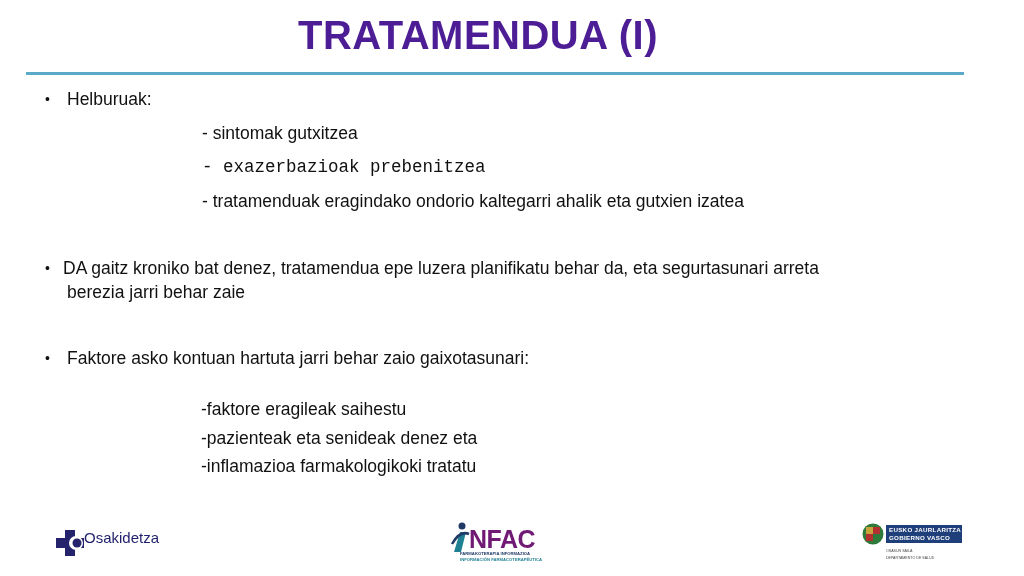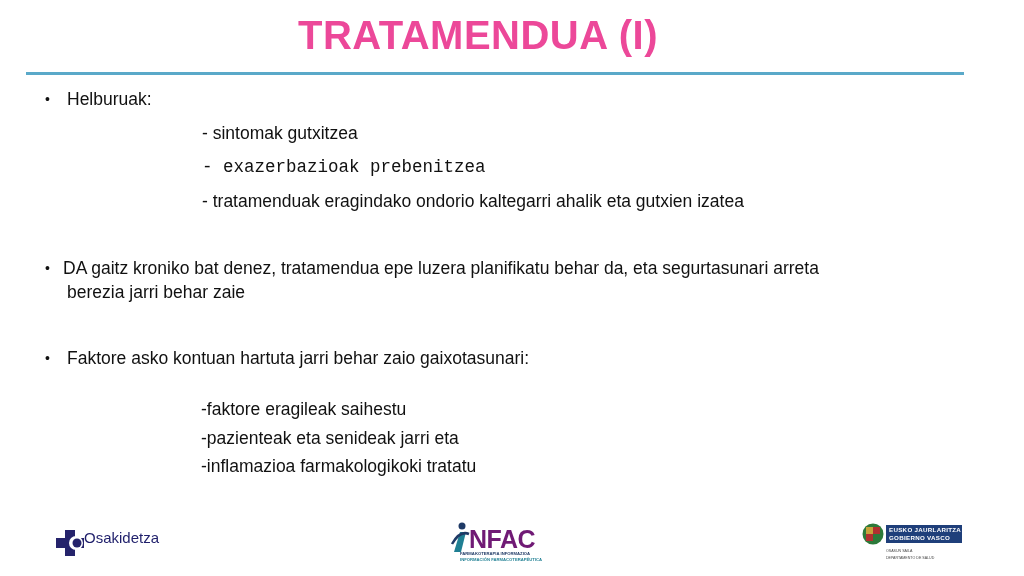--- a/index.html
+++ b/index.html
@@ -3,21 +3,21 @@
   <meta charset="utf-8">
   <style>
     html, body { margin:0; padding:0; }
     body {
       width:1024px; height:576px; overflow:hidden; background:#ffffff;
       position:relative; font-family:"Liberation Sans", "DejaVu Sans", sans-serif; color:#111;
     }
     .title {
       position:absolute; left:298px; top:12px; width:400px;
       font-family:"Liberation Sans", sans-serif; font-weight:bold;
-      font-size:40px; letter-spacing:0.5px; color:#ec4899; white-space:nowrap;
+      font-size:40px; letter-spacing:0.5px; color:#4c1d95; white-space:nowrap;
       line-height:46px;
     }
     .divider {
       position:absolute; left:26px; top:72px; width:938px; height:3px; background:#5aa9c9;
     }
     .txt { position:absolute; font-size:17.5px; line-height:22px; white-space:nowrap; color:#111; }
     .bullet { position:absolute; font-size:14px; line-height:22px; color:#111; }
     b { font-weight:normal; }
     .logo { position:absolute; }
     .osak-text { position:absolute; left:28px; top:2px; font-size:15px; font-weight:normal; color:#1f1f6b; }
@@ -39,21 +39,21 @@
 <span class="txt" style="left:202px; top:156px;font-family:Liberation Mono, monospace;">- exazerbazioak prebenitzea</span>
 <span class="txt" style="left:202px; top:190px;">- tratamenduak eragindako ondorio kaltegarri ahalik eta gutxien izatea</span>
 
 <span class="bullet" style="left:45px; top:257px;">•</span>
 <span class="txt" style="left:63px; top:257px;"><span>DA gaitz kroniko bat denez, </span><b>tratamendua epe luzera planifikatu behar da,</b><span> eta segurtasunari arreta</span></span>
 <span class="txt" style="left:67px; top:281px;">berezia jarri behar zaie</span>
 
 <span class="bullet" style="left:45px; top:347px;">•</span>
 <span class="txt" style="left:67px; top:347px;"><b>Faktore asko kontuan hartuta jarri behar zaio gaixotasunari:</b></span>
 <span class="txt" style="left:201px; top:398px;">-faktore eragileak saihestu</span>
-<span class="txt" style="left:201px; top:427px;">-pazienteak eta senideak jarri eta</span>
+<span class="txt" style="left:201px; top:427px;">-pazienteak eta senideak denez eta</span>
 <span class="txt" style="left:201px; top:455px;">-inflamazioa farmakologikoki tratatu</span>
 
 <div class="logo" style="left:56px; top:527px; width:100px; height:32px;">
   <svg width="30" height="32" viewBox="0 0 30 32" style="position:absolute;left:0;top:0;">
     <rect x="9" y="3" width="10" height="26" fill="#25236b"></rect>
     <rect x="0" y="11" width="28" height="10" fill="#25236b"></rect>
     <circle cx="20" cy="16" r="7" fill="#ffffff"></circle>
     <circle cx="21" cy="16" r="4.5" fill="#25236b"></circle>
   </svg>
   <span class="osak-text">Osakidetza</span>

